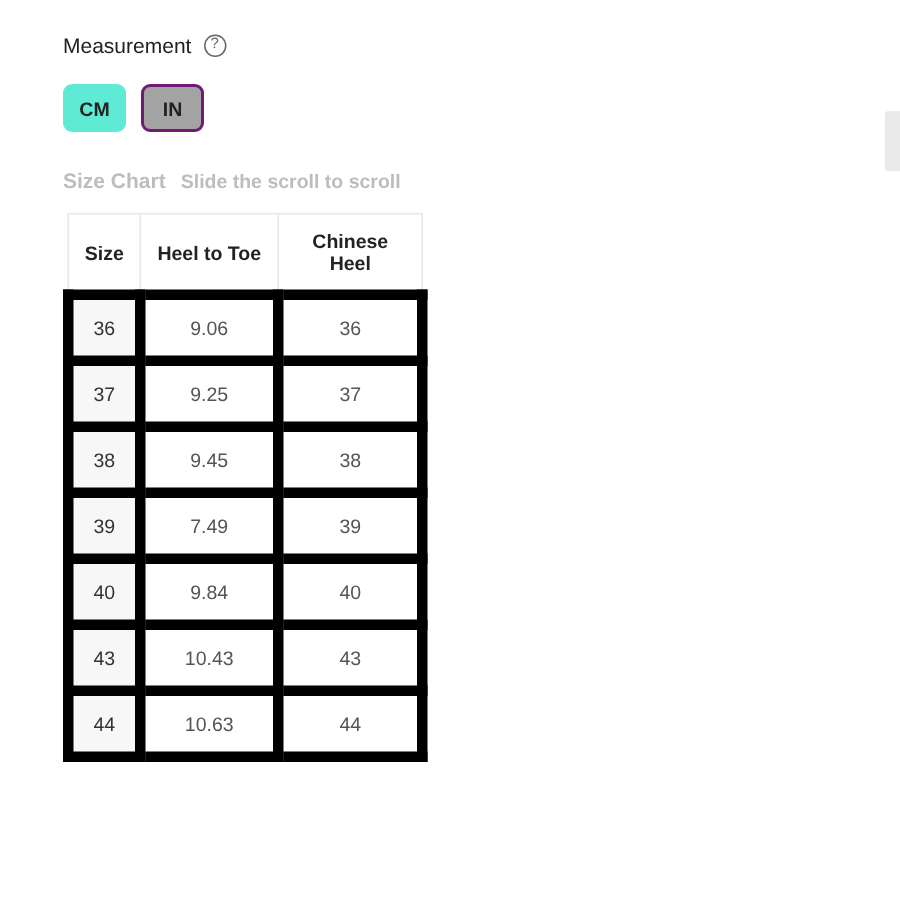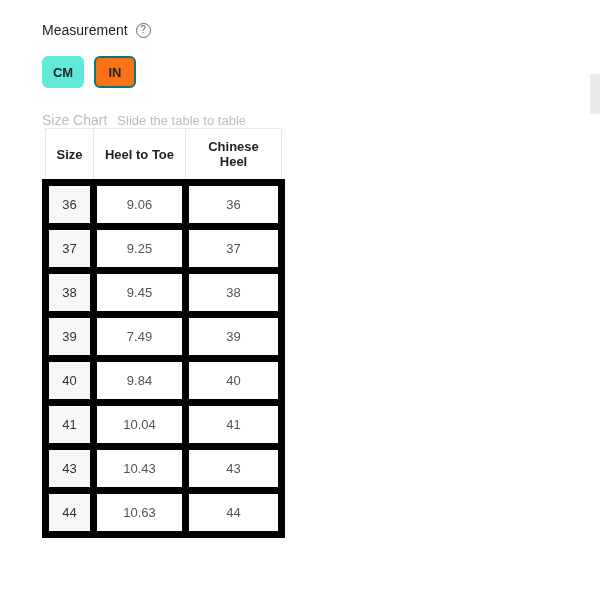--- a/index.html
+++ b/index.html
@@ -52,27 +52,29 @@
     display: flex;
     align-items: center;
     justify-content: center;
     font-size: 13px;
     font-weight: 700;
     cursor: pointer;
     background: #5eead4;
     color: #222;
   }
   .unit-btn.active {
-    background: #f97316;
-    border: 2px solid #0f766e;
+    background: #a3a3a3;
+    border: 2px solid #701a75;
   }
   .chart-header {
     display: flex;
     align-items: baseline;
     gap: 10px;
+    margin-bottom: 14px;
+    font-weight: bold;
   }
   .chart-title {
     font-size: 14px;
     color: #bdbdbd;
   }
   .chart-hint {
     font-size: 13px;
     color: #bdbdbd;
   }
   table.size-chart {
@@ -127,21 +129,21 @@
     <span class="help-icon">?</span>
   </div>
 
   <div class="unit-toggle">
     <div class="unit-btn">CM</div>
     <div class="unit-btn active">IN</div>
   </div>
 
   <div class="chart-header">
     <span class="chart-title">Size Chart</span>
-    <span class="chart-hint">Slide the table to table</span>
+    <span class="chart-hint">Slide the scroll to scroll</span>
   </div>
 
   <table class="size-chart">
     <thead>
       <tr>
         <th class="size-th">Size</th>
         <th class="heel-th">Heel to Toe</th>
         <th class="cn-th">Chinese Heel</th>
       </tr>
     </thead>
@@ -165,25 +167,20 @@
         <td class="size-col">39</td>
         <td class="heel-col">7.49</td>
         <td class="cn-col">39</td>
       </tr>
       <tr>
         <td class="size-col">40</td>
         <td class="heel-col">9.84</td>
         <td class="cn-col">40</td>
       </tr>
       <tr>
-        <td class="size-col">41</td>
-        <td class="heel-col">10.04</td>
-        <td class="cn-col">41</td>
-      </tr>
-      <tr>
         <td class="size-col">43</td>
         <td class="heel-col">10.43</td>
         <td class="cn-col">43</td>
       </tr>
       <tr>
         <td class="size-col">44</td>
         <td class="heel-col">10.63</td>
         <td class="cn-col">44</td>
       </tr>
     </tbody>

